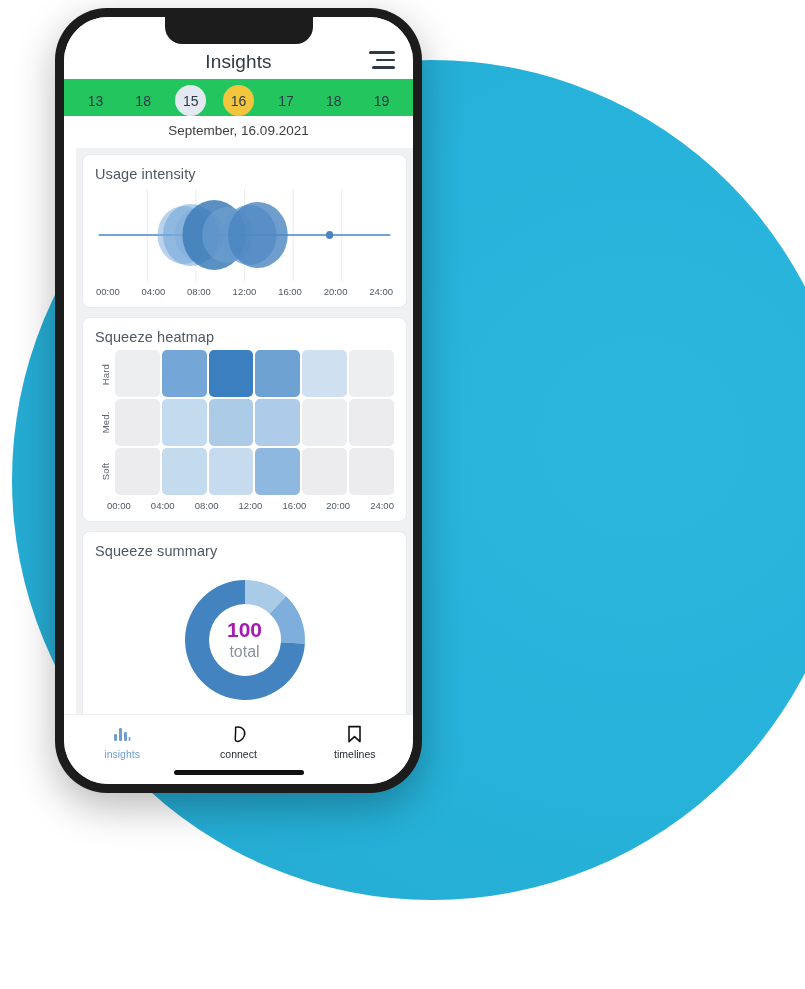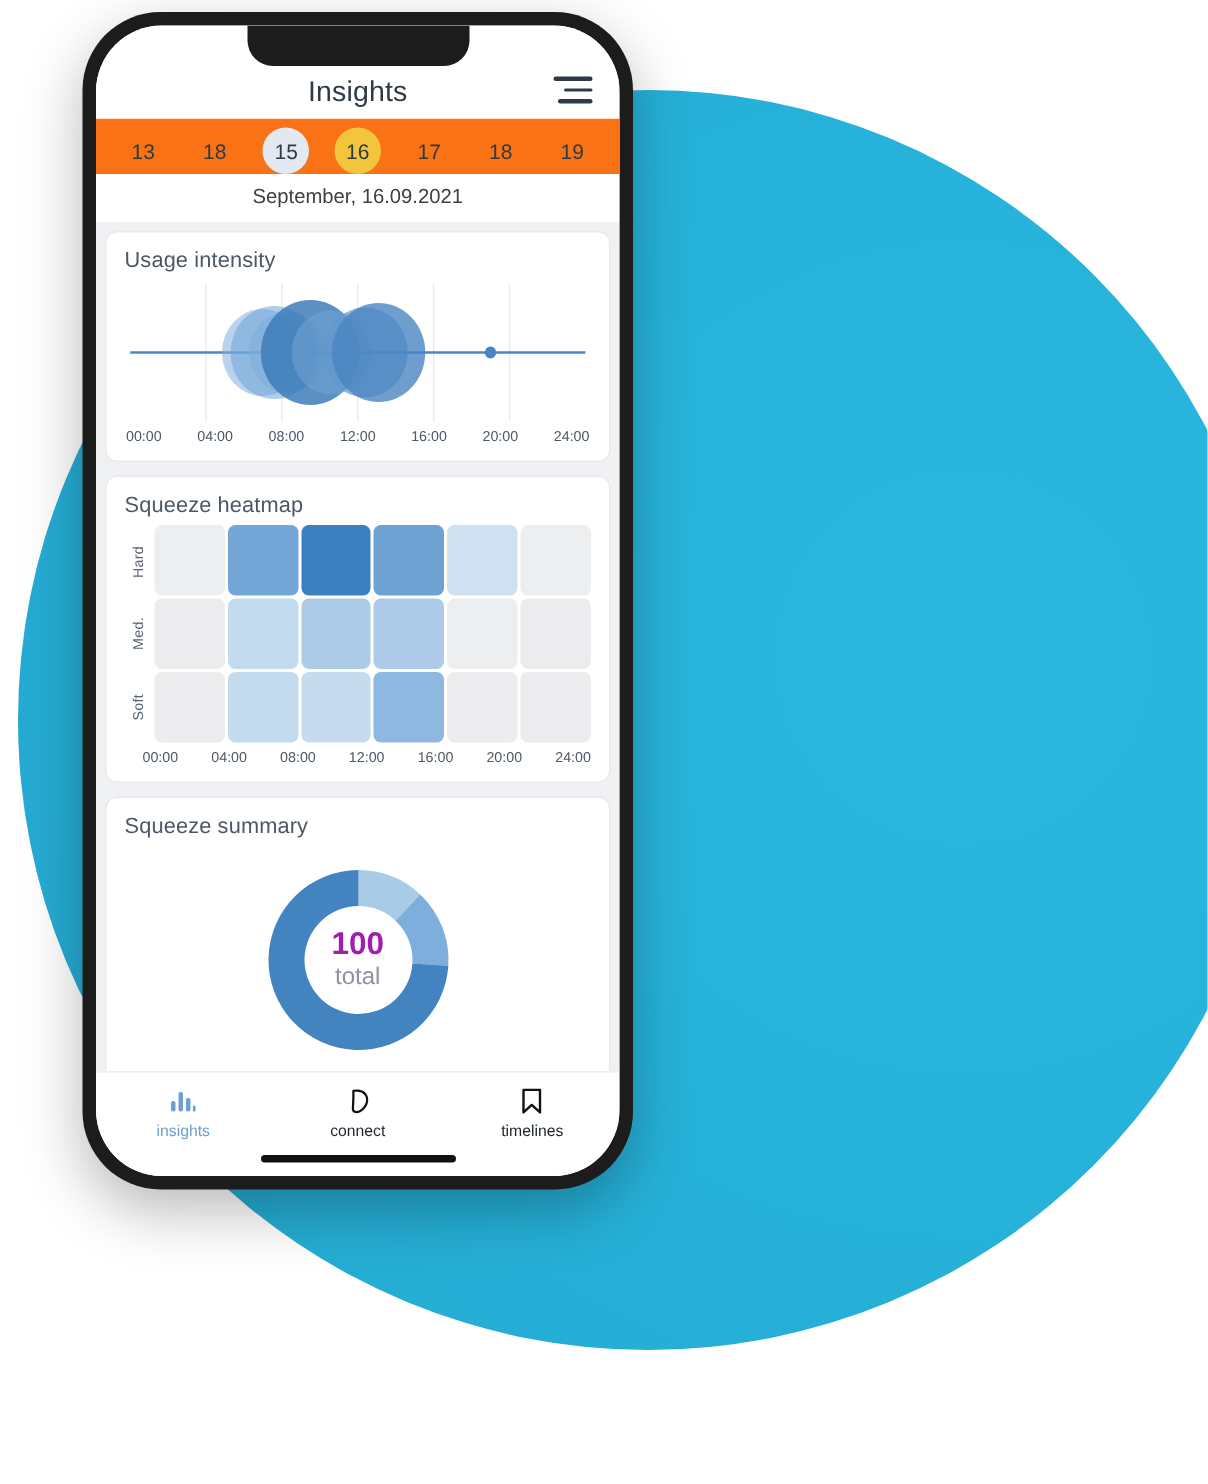--- a/index.html
+++ b/index.html
@@ -110,21 +110,21 @@
   .menu-btn i:nth-child(2) { width: 19px; }
   .menu-btn i:nth-child(3) { width: 23px; }
 
   
   .date-strip {
     flex: 0 0 auto;
     display: flex;
     align-items: center;
     justify-content: space-between;
     padding: 6px 16px 0 16px;
-    background: #f97316;
+    background: #22c55e;
   }
   .date-chip {
     width: 31px; height: 31px;
     display: flex; align-items: center; justify-content: center;
     border-radius: 50%;
     font-size: 14px;
     color: #2e3a45;
     cursor: pointer;
     user-select: none;
   }
@@ -139,20 +139,21 @@
     padding: 7px 0 10px 0;
     background: #fff;
   }
 
   
   .content {
     flex: 1 1 auto;
     background: #f0f1f3;
     padding: 6px 6px 0 6px;
     overflow: hidden;
+    margin-left: 12px;
   }
   .card {
     background: #fff;
     border: 1px solid #e8eaee;
     border-radius: 8px;
     margin-bottom: 9px;
     padding: 11px 12px 8px 12px;
   }
   .card-title {
     font-size: 14.5px;

